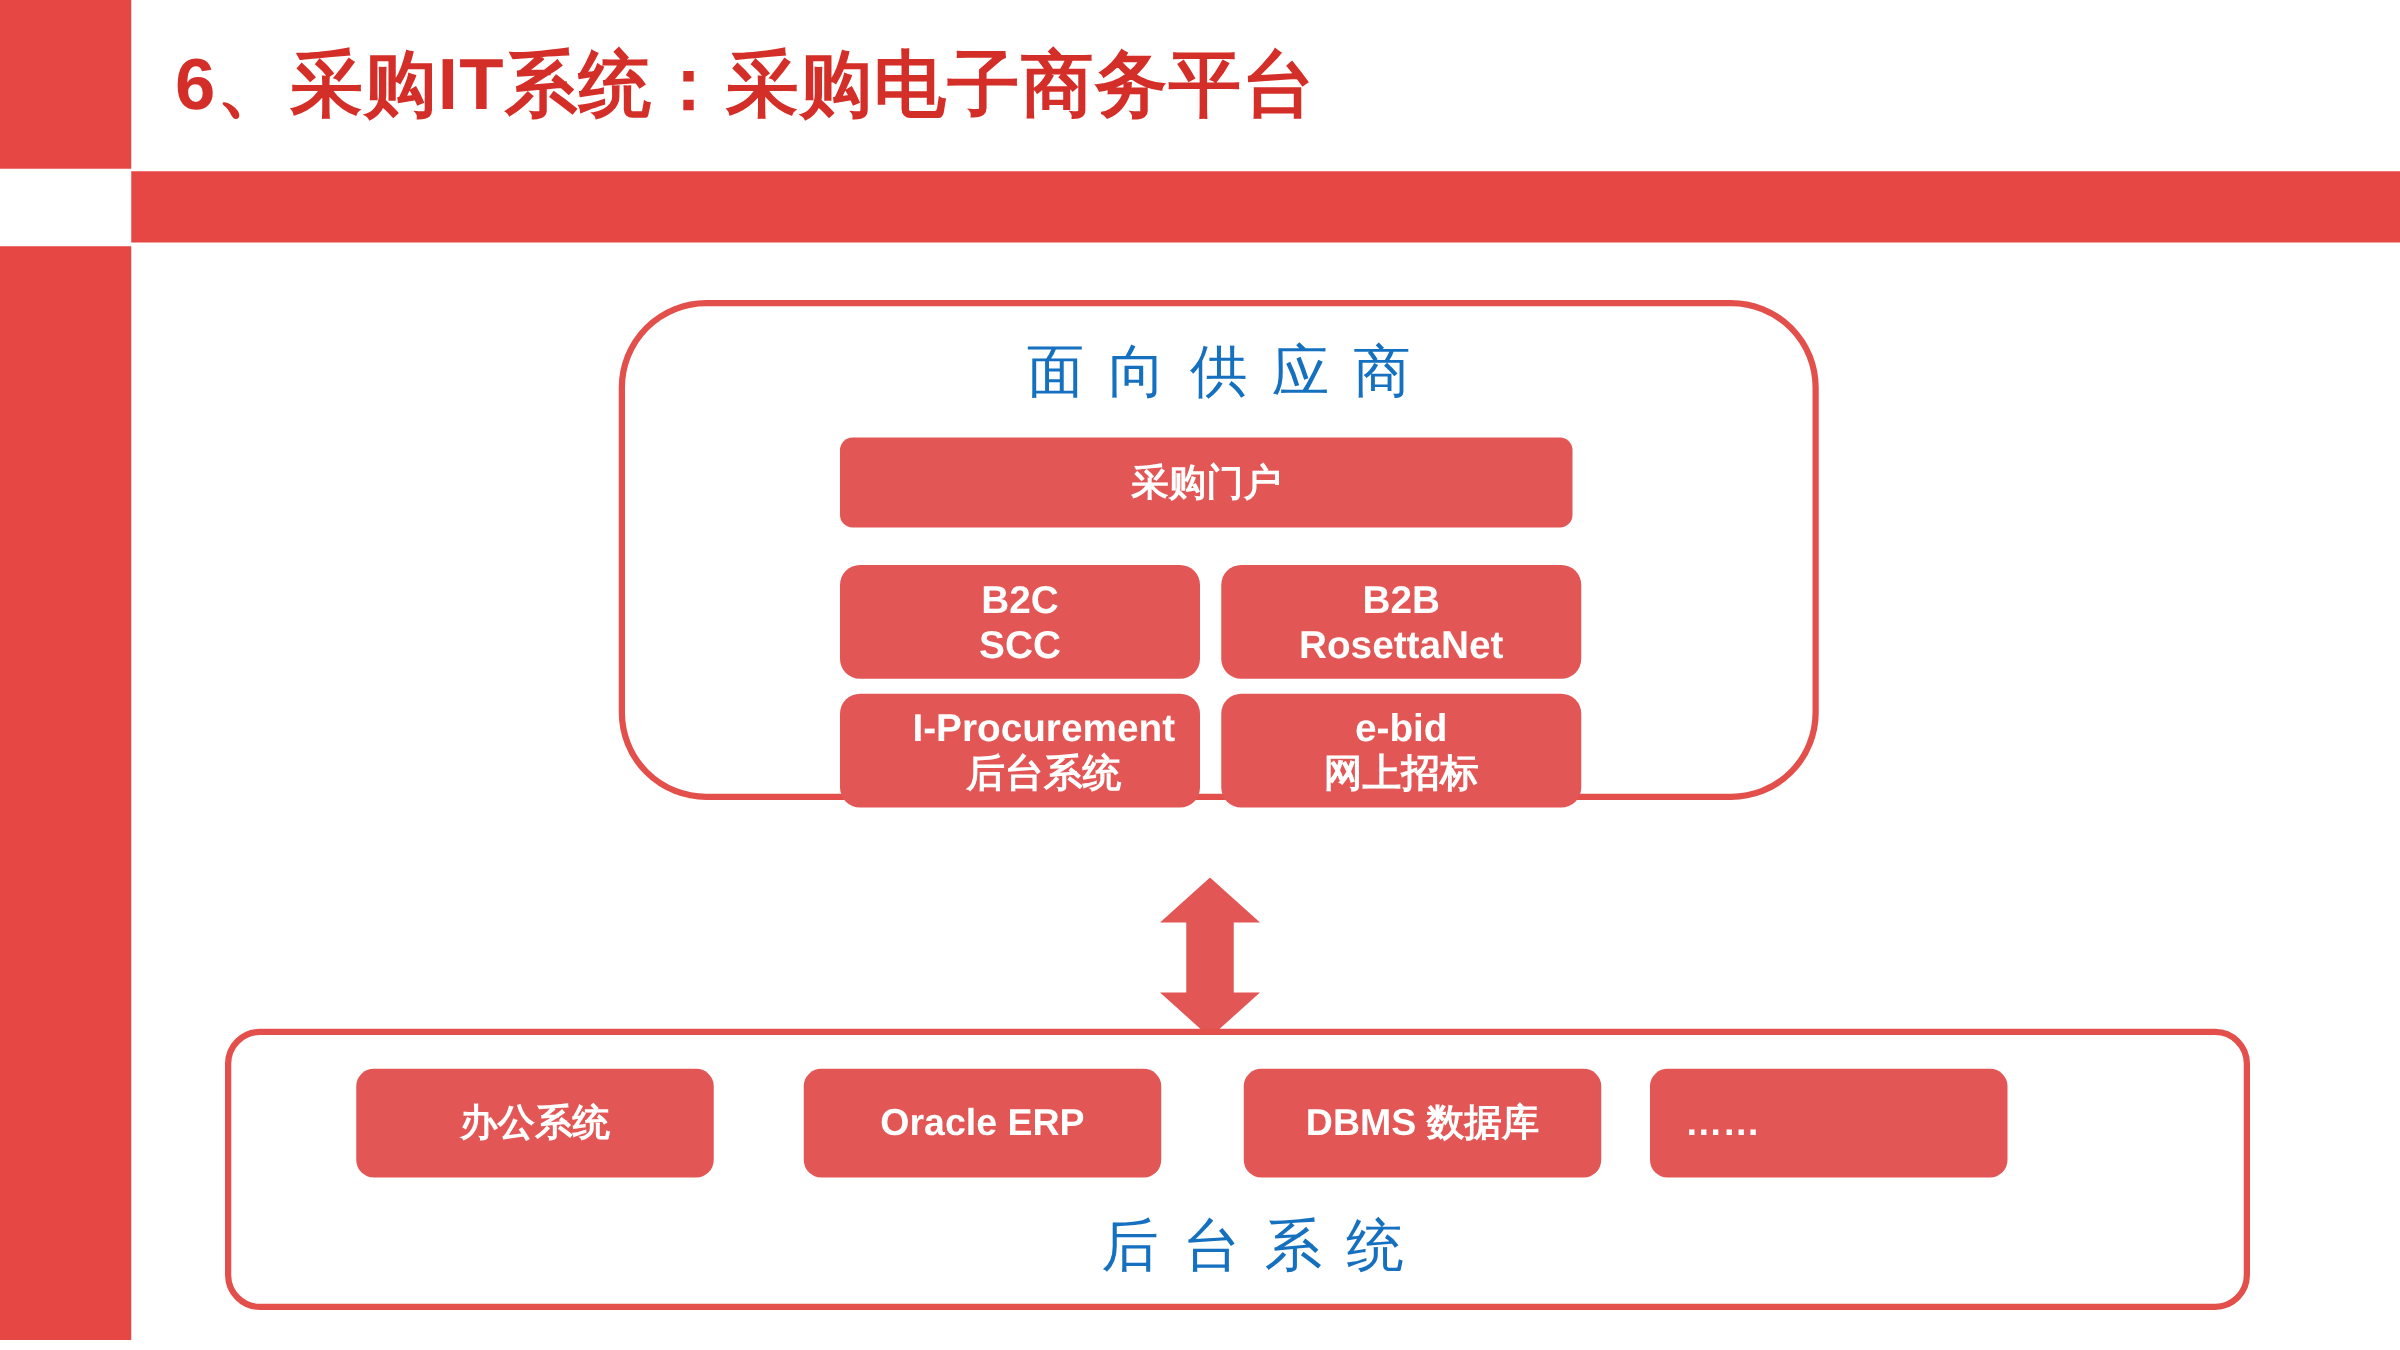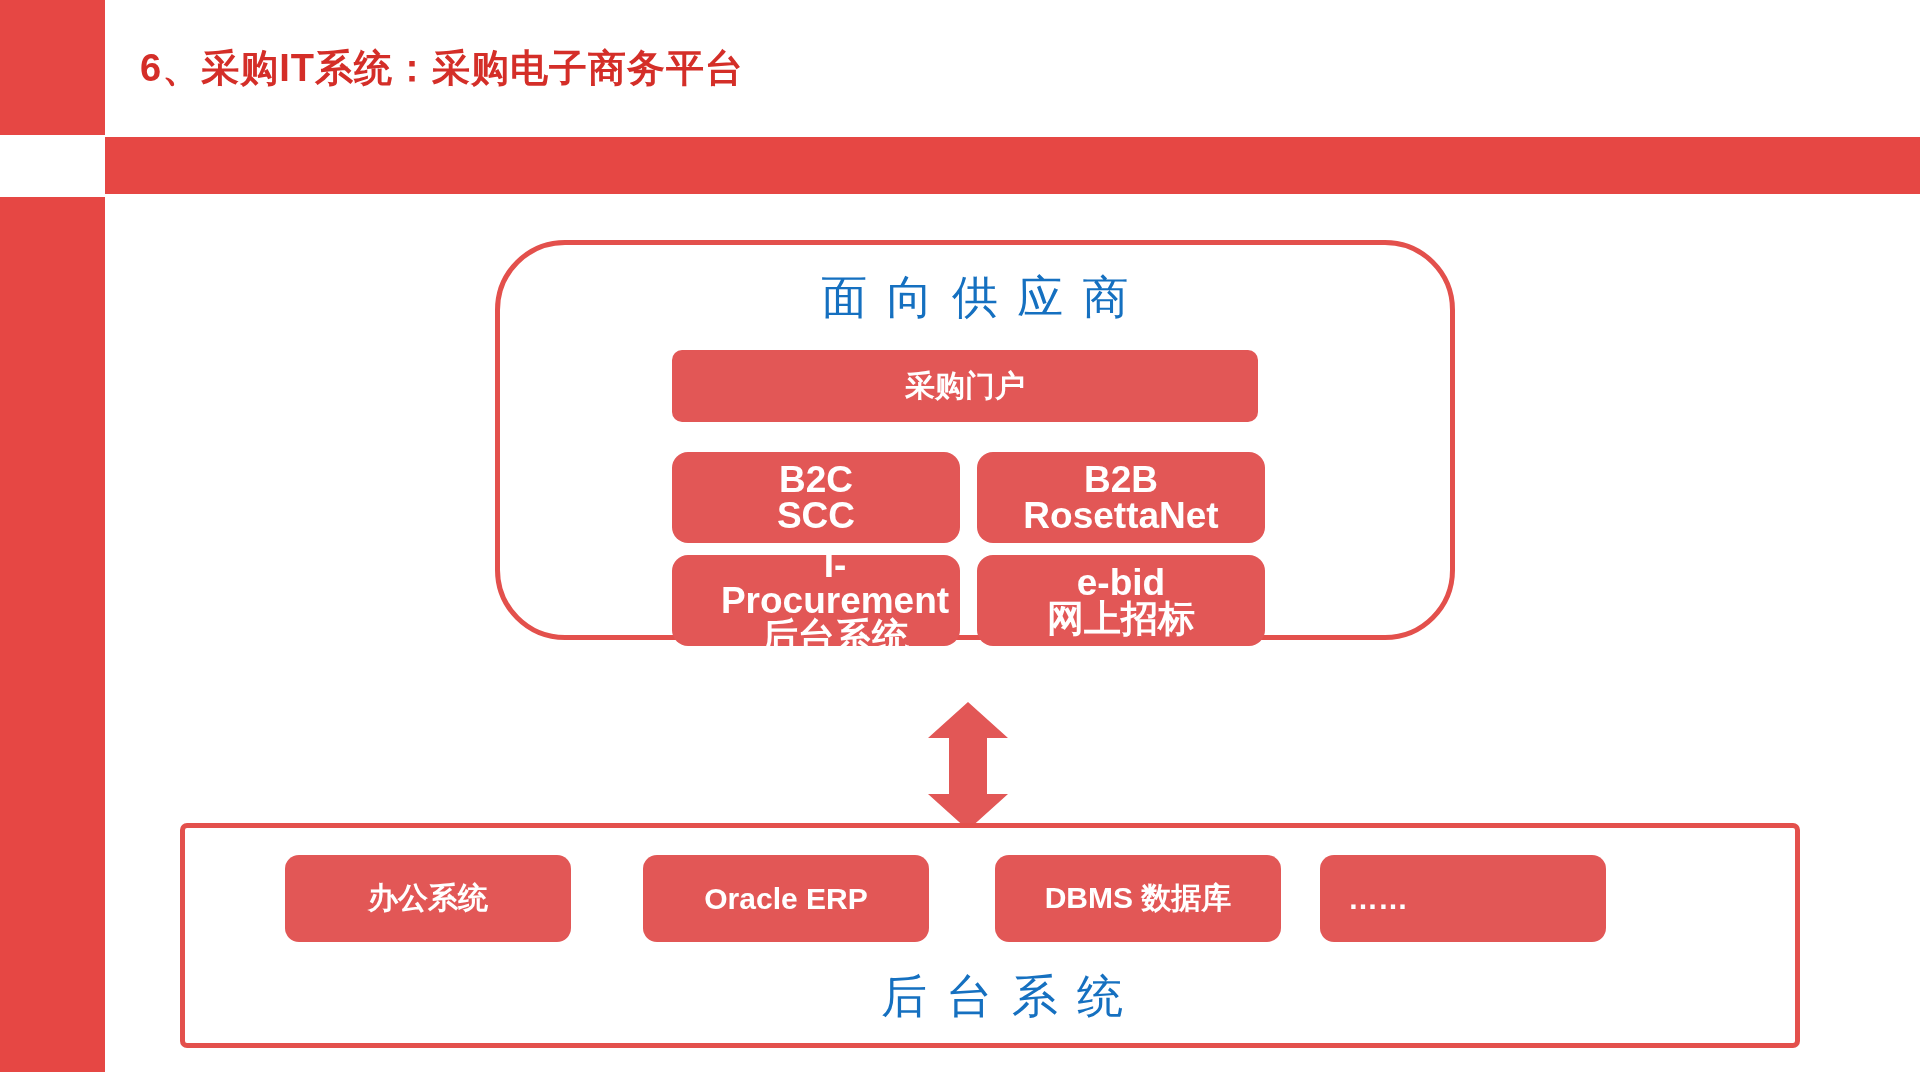--- a/index.html
+++ b/index.html
@@ -16,21 +16,21 @@
 
   
   .bar-left-top    { position: absolute; left: 0; top: 0;    width: 105px; height: 135px; background: #E64744; }
   .bar-left-bottom { position: absolute; left: 0; top: 197px; width: 105px; height: 875px; background: #E64744; }
   .title-band      { position: absolute; left: 105px; top: 137px; width: 1815px; height: 57px; background: #E64744; }
 
   .page-title {
     position: absolute;
     left: 140px; top: 32px;
     height: 72px; line-height: 72px;
-    font-size: 38px; font-weight: 700;
+    font-size: 58px; font-weight: 700;
     color: #D42E28;
     white-space: nowrap;
     letter-spacing: 1px;
   }
 
   
   .supplier-panel {
     position: absolute;
     left: 495px; top: 240px;
     width: 960px; height: 400px;
@@ -60,40 +60,40 @@
     flex-direction: column;
     justify-content: center;
     text-align: center;
   }
   .portal-box {
     left: 172px; top: 105px;
     width: 586px; height: 72px;
     border-radius: 10px;
     font-size: 30px;
   }
-  .cell { width: 288px; height: 91px; border-radius: 16px; font-size: 37px; line-height: 36px; }
+  .cell { width: 288px; height: 91px; border-radius: 16px; font-size: 31px; line-height: 36px; }
   .cell-r1c1 { left: 172px; top: 207px; }
   .cell-r1c2 { left: 477px; top: 207px; }
   .cell-r2c1 { left: 172px; top: 310px; padding-left: 38px; }
   .cell-r2c2 { left: 477px; top: 310px; }
 
   
   .connector {
     position: absolute;
     left: 928px; top: 702px;
     width: 80px; height: 128px;
   }
 
   
   .backend-panel {
     position: absolute;
     left: 180px; top: 823px;
     width: 1620px; height: 225px;
     border: 5px solid #E3504C;
-    border-radius: 7px;
+    border-radius: 28px;
     background: #ffffff;
   }
   .backend-box { width: 286px; height: 87px; border-radius: 14px; font-size: 30px; top: 27px; }
   .backend-box-1 { left: 100px; }
   .backend-box-2 { left: 458px; }
   .backend-box-3 { left: 810px; }
   .backend-box-4 { left: 1135px; align-items: flex-start; padding-left: 28px; }
   .backend-panel .panel-heading { top: 138px; padding-left: 24px; }
 </style>
 </head>

